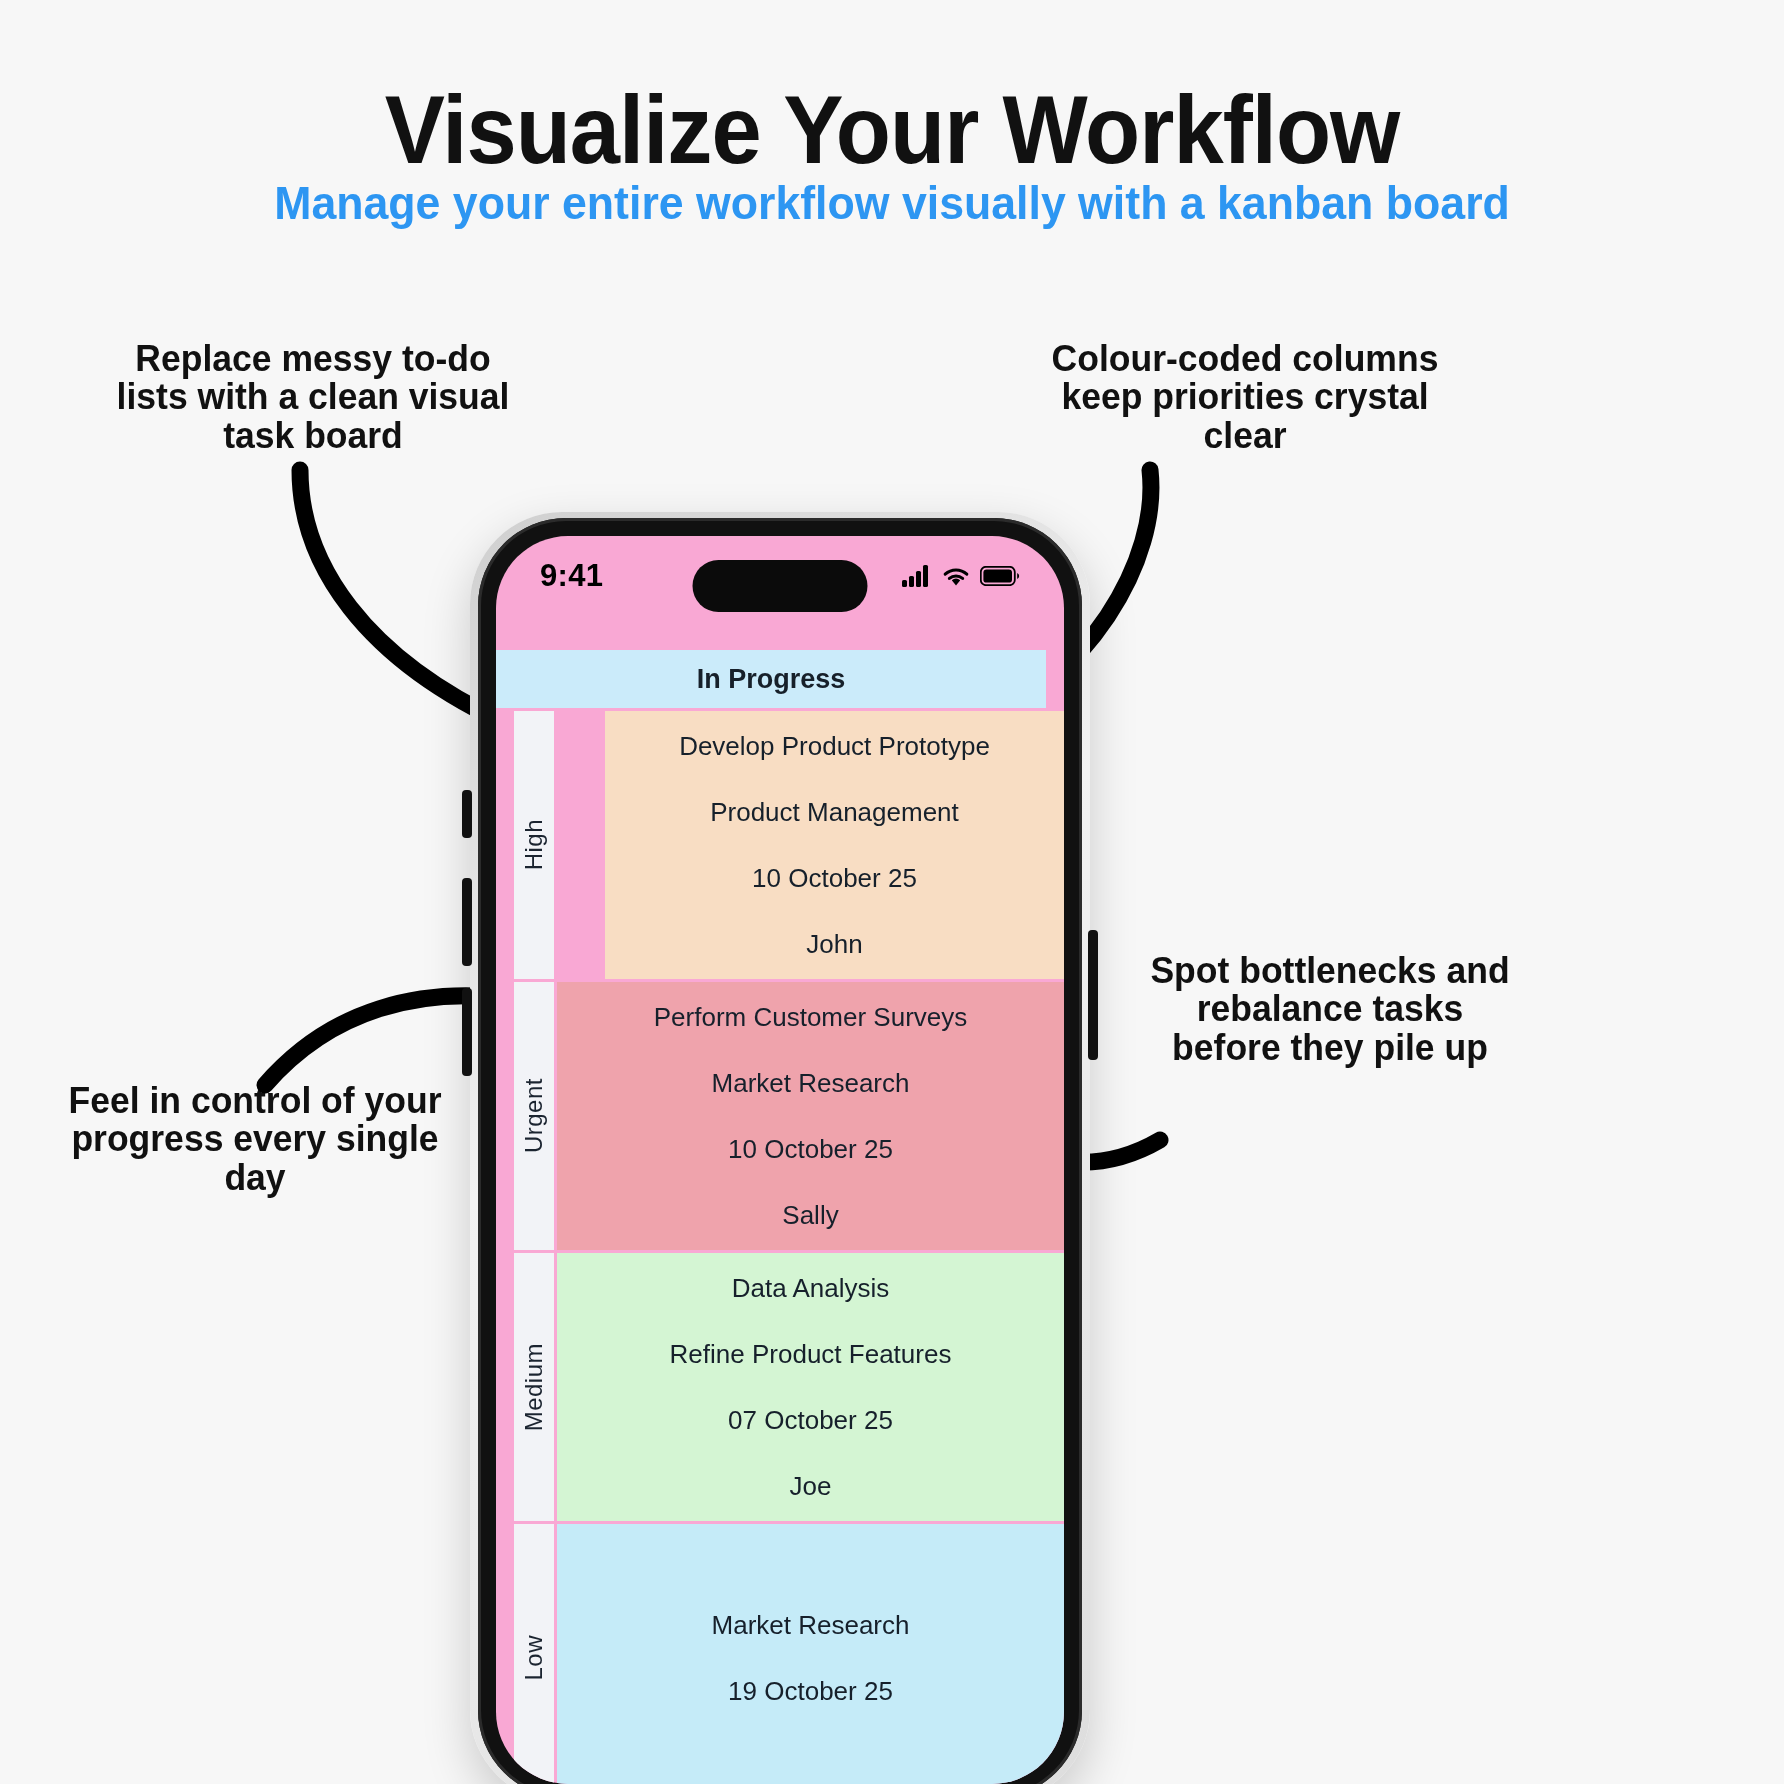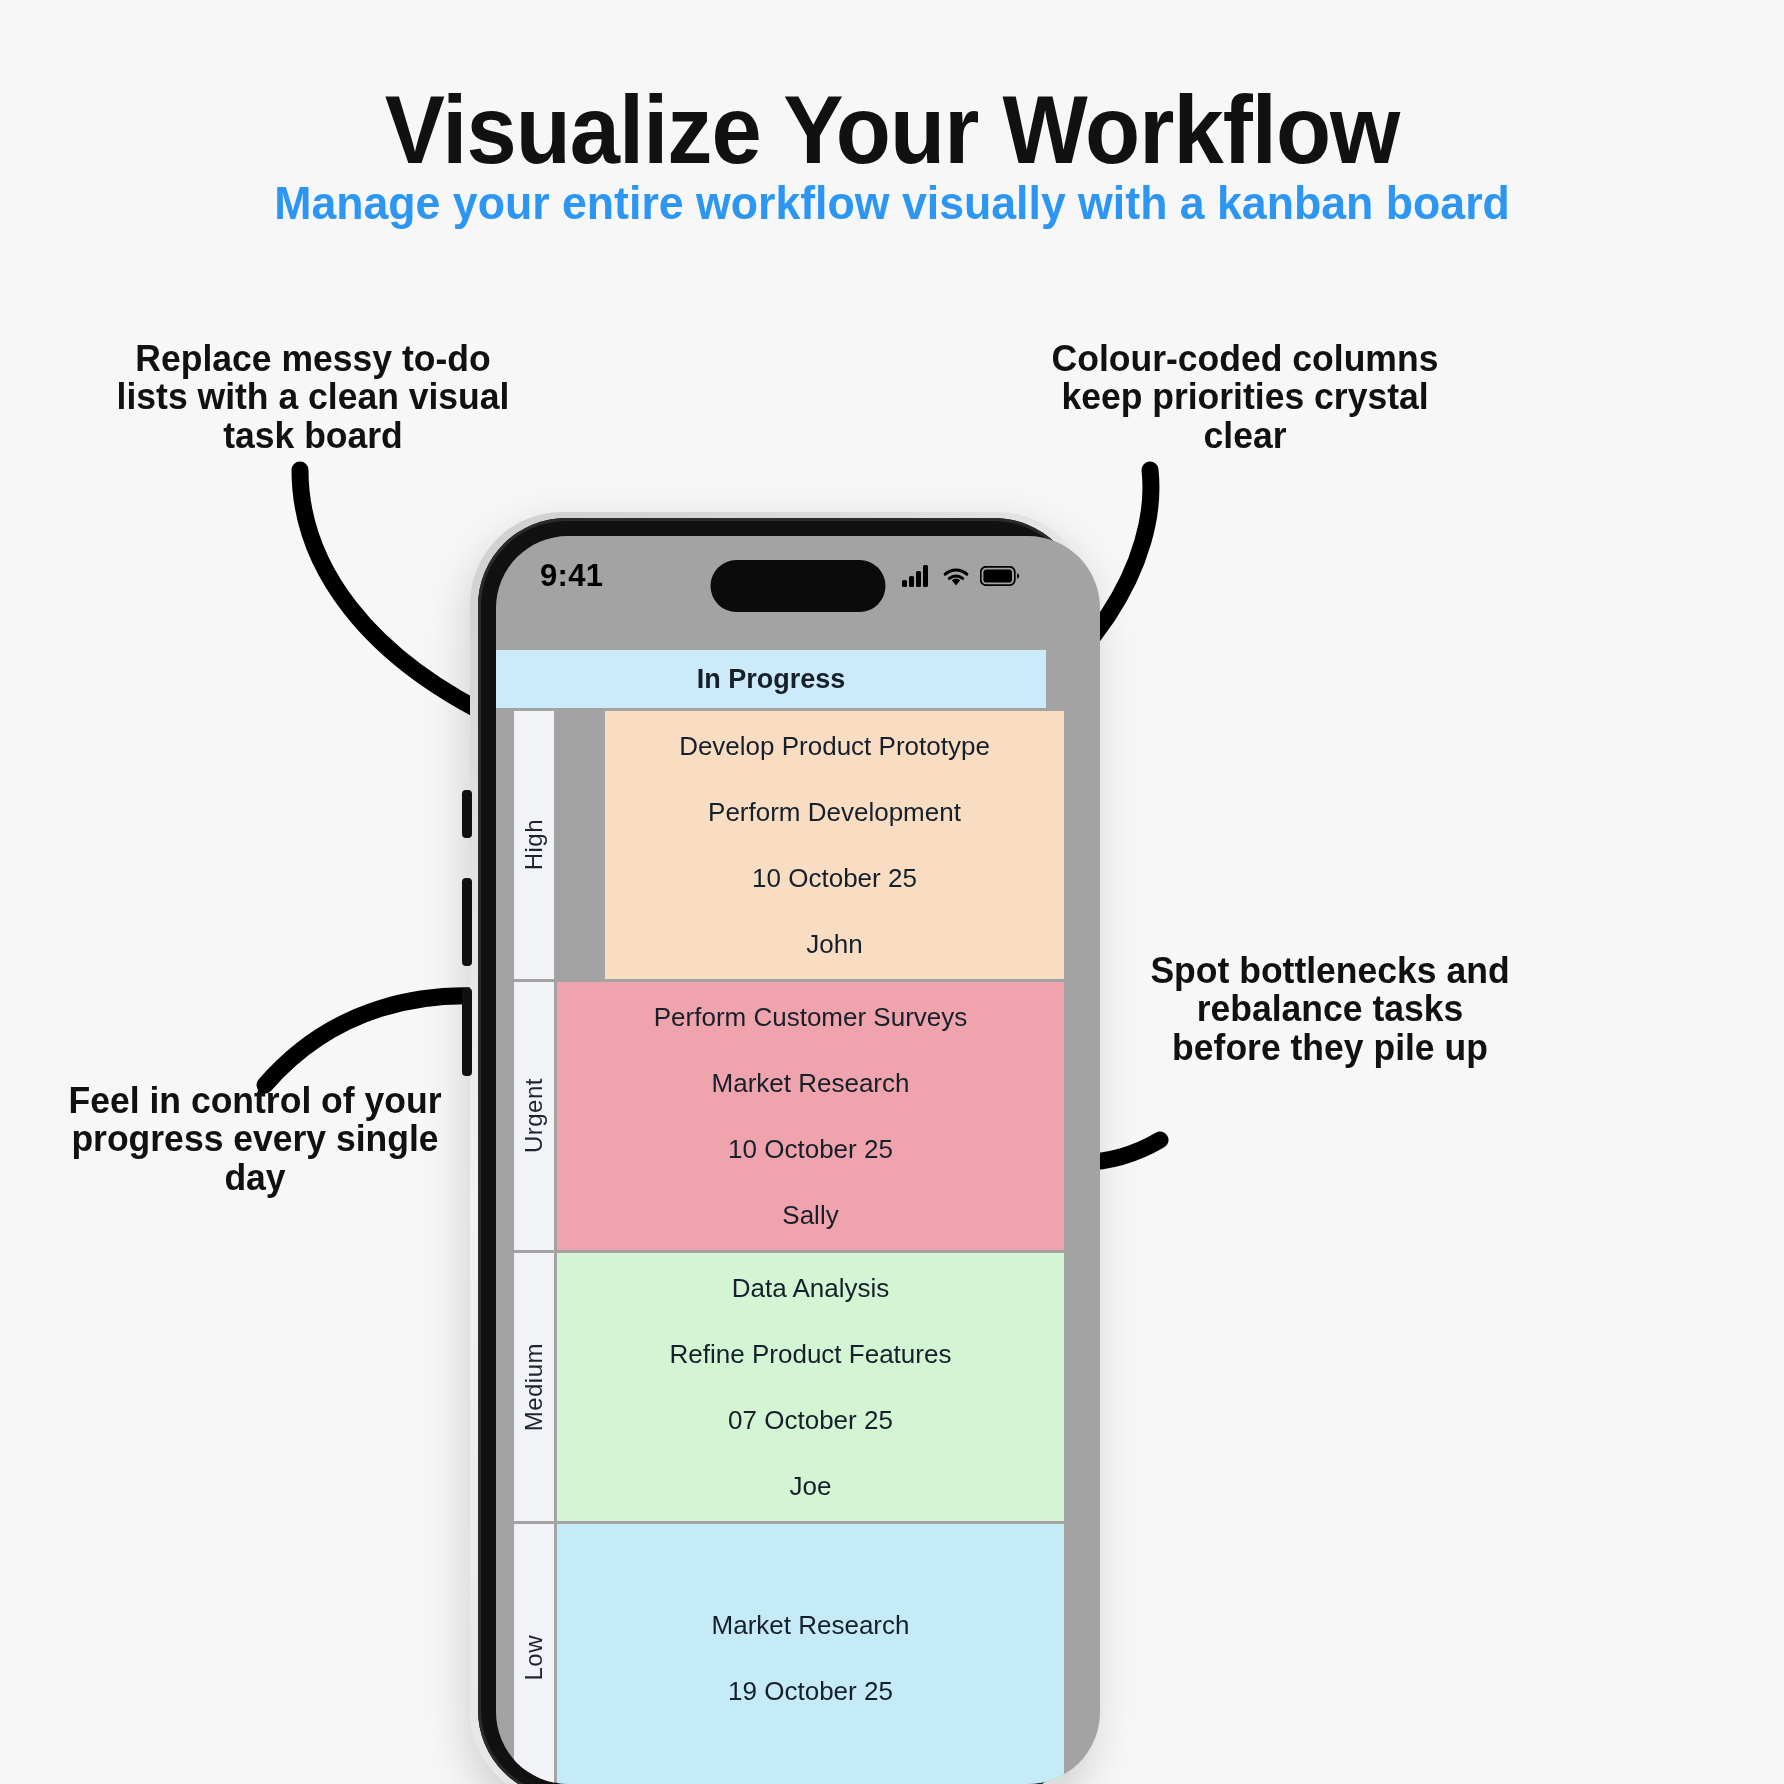--- a/index.html
+++ b/index.html
@@ -70,23 +70,22 @@
     width:604px; height:1280px;
     border-radius:88px;
     background:#111111;
     box-shadow:inset 0 0 0 3px #2b2b2b;
   }
   .phone-screen {
     position:absolute;
     left:496px; top:536px;
     width:568px; height:1248px;
     border-radius:72px;
-    background:#a3a3a3;
+    background:#f9a8d4;
     overflow:hidden;
-    padding-left:36px;
   }
   
   .btn-side {
     position:absolute;
     background:#111111;
     border-radius:4px;
   }
   #btn-mute   { left:462px; top:790px;  width:10px; height:48px; }
   #btn-volup  { left:462px; top:878px;  width:10px; height:88px; }
   #btn-voldn  { left:462px; top:988px;  width:10px; height:88px; }
@@ -226,21 +225,21 @@
     <div class="board">
 
       <div class="board-header">In Progress</div>
 
       <div class="row r-high">
         <div class="row-label">
           <span>High</span>
         </div>
         <div class="card">
           <div>Develop Product Prototype</div>
-          <div>Perform Development</div>
+          <div>Product Management</div>
           <div>10 October 25</div>
           <div>John</div>
         </div>
       </div>
 
       <div class="row r-urgent">
         <div class="row-label">
           <span>Urgent</span>
         </div>
         <div class="card">

